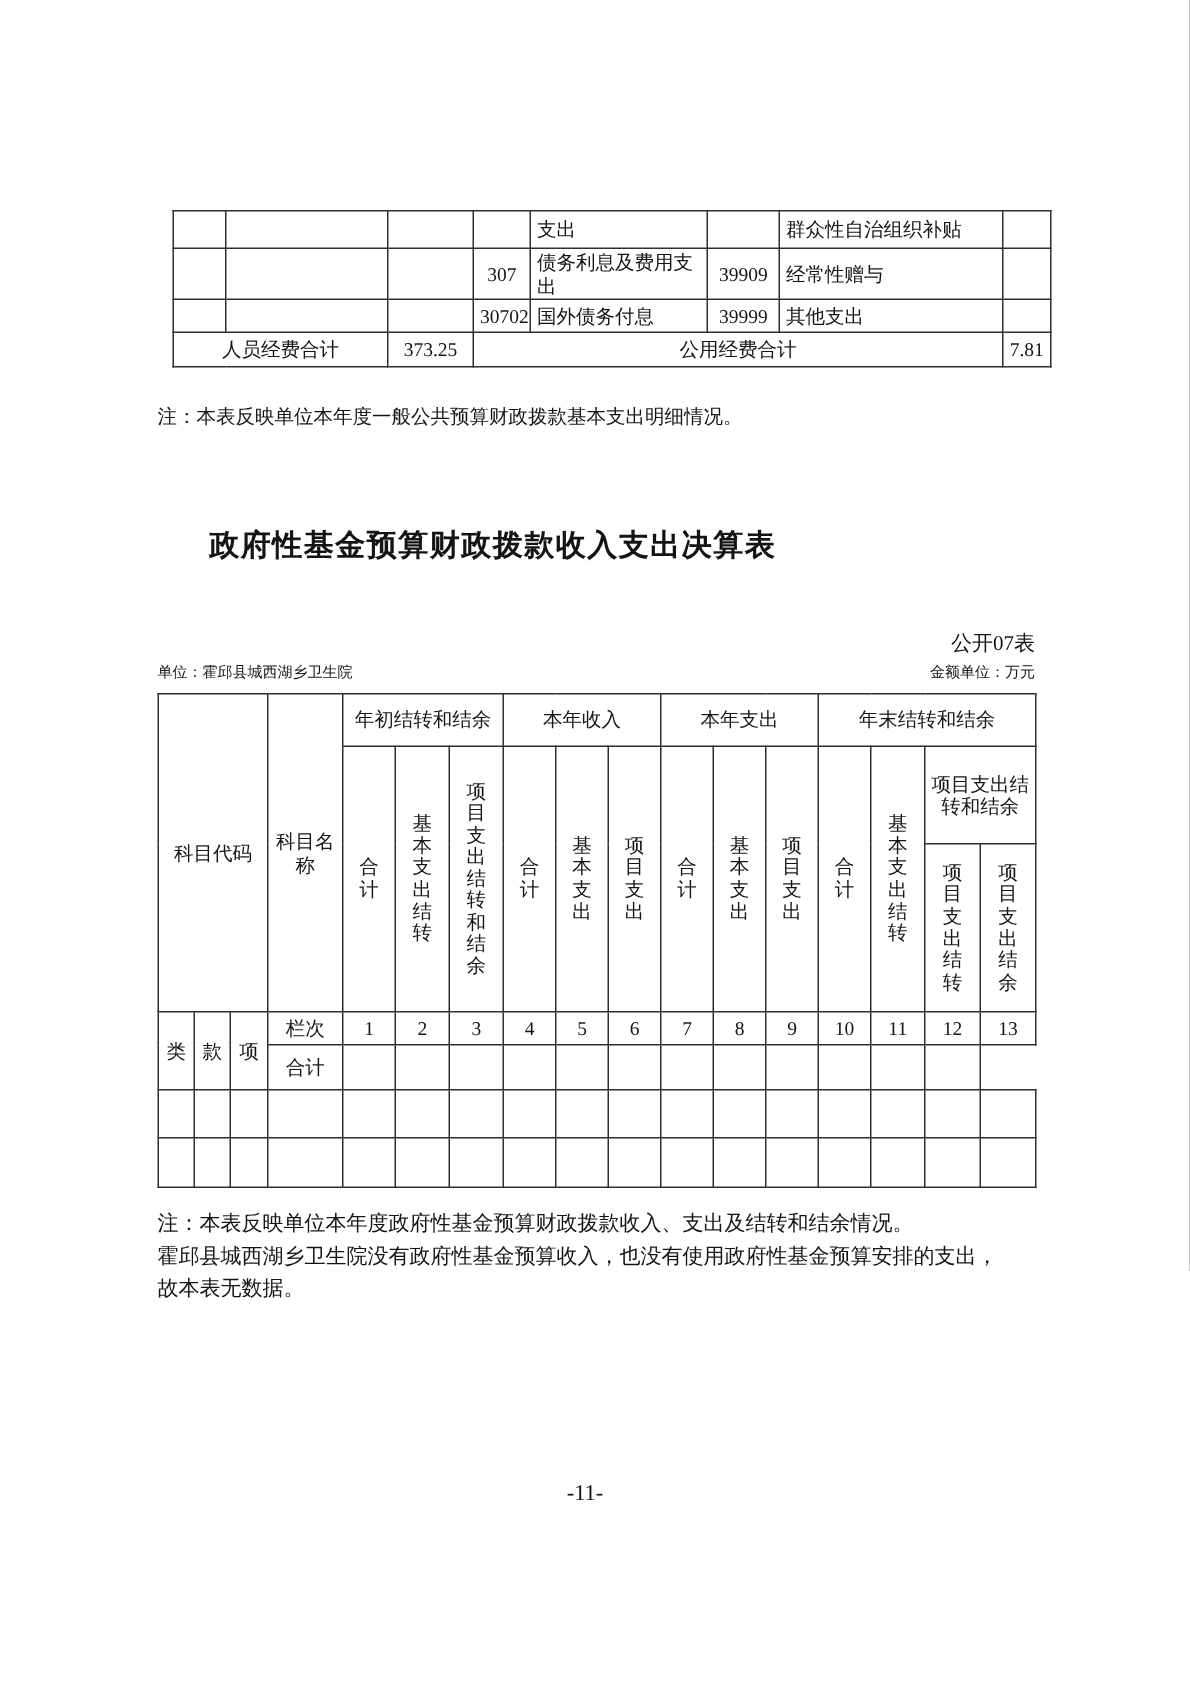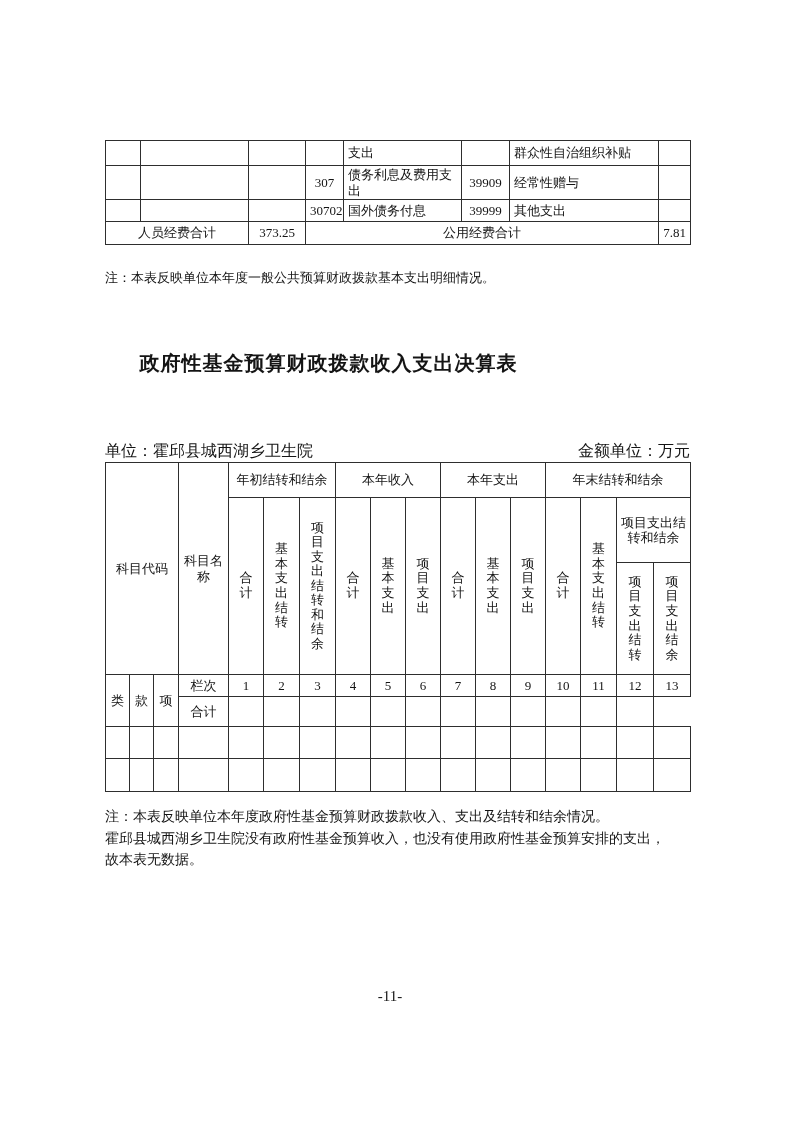--- a/index.html
+++ b/index.html
@@ -5,30 +5,30 @@
   html,body{margin:0;padding:0;background:#9a9a9a;}
   .page{position:relative;width:793px;height:1122px;background:#ffffff;margin:0 auto;
         font-family:"Liberation Serif","DejaVu Serif",serif;color:#141414;overflow:hidden;}
   table{border-collapse:collapse;table-layout:fixed;}
   td{border:1px solid #2e2e2e;font-size:13px;padding:1px 4px;line-height:1.18;
      overflow:hidden;vertical-align:middle;}
   .ac{text-align:center;}
   .al{text-align:left;}
   .ar{text-align:center;}
   
-  .prev-table-wrap{position:absolute;top:140px;left:105px;}
+  .prev-table-wrap{position:absolute;top:140px;left:115px;}
   .prev-table{width:585px;}
   
   .note-line{position:absolute;left:105px;font-size:13px;}
   
   .sec-title{position:absolute;top:350px;left:0;width:657px;text-align:center;
              font-size:20px;font-weight:bold;letter-spacing:1px;}
   .form-label{position:absolute;top:420px;left:105px;width:585px;text-align:right;font-size:14px;}
   .unit-line{position:absolute;top:441px;left:105px;width:585px;display:flex;
-             justify-content:space-between;font-size:16px;}
+             justify-content:space-between;font-size:10px;}
   
   .main-table-wrap{position:absolute;top:462px;left:105px;}
   .main-table{width:585px;}
   .main-table td{padding:1px 2px;}
   .vcell{text-align:center;vertical-align:middle;}
   .vtext{display:inline-block;width:14px;word-break:break-all;line-height:1.12;
          text-align:center;font-size:13px;}
   .fund-notes{position:absolute;top:806px;left:105px;width:620px;font-size:14px;line-height:1.55;}
   .page-number{position:absolute;top:988px;left:90px;width:600px;text-align:center;font-size:15px;}
 </style>
@@ -86,20 +86,21 @@
         <td colspan="4" class="ac">公用经费合计</td>
         <td class="ar">7.81</td>
       </tr>
     </tbody>
       </table>
   </div>
 
   <div class="note-line" style="top:269px">注：本表反映单位本年度一般公共预算财政拨款基本支出明细情况。</div>
 
   <div class="sec-title">政府性基金预算财政拨款收入支出决算表</div>
+  <div class="form-label">公开07表</div>
   <div class="unit-line">
     <span>单位：霍邱县城西湖乡卫生院</span>
     <span>金额单位：万元</span>
   </div>
 
   <div class="main-table-wrap">
     <table class="main-table">
       <colgroup>
         <col style="width:24px">
           <col style="width:24px">

